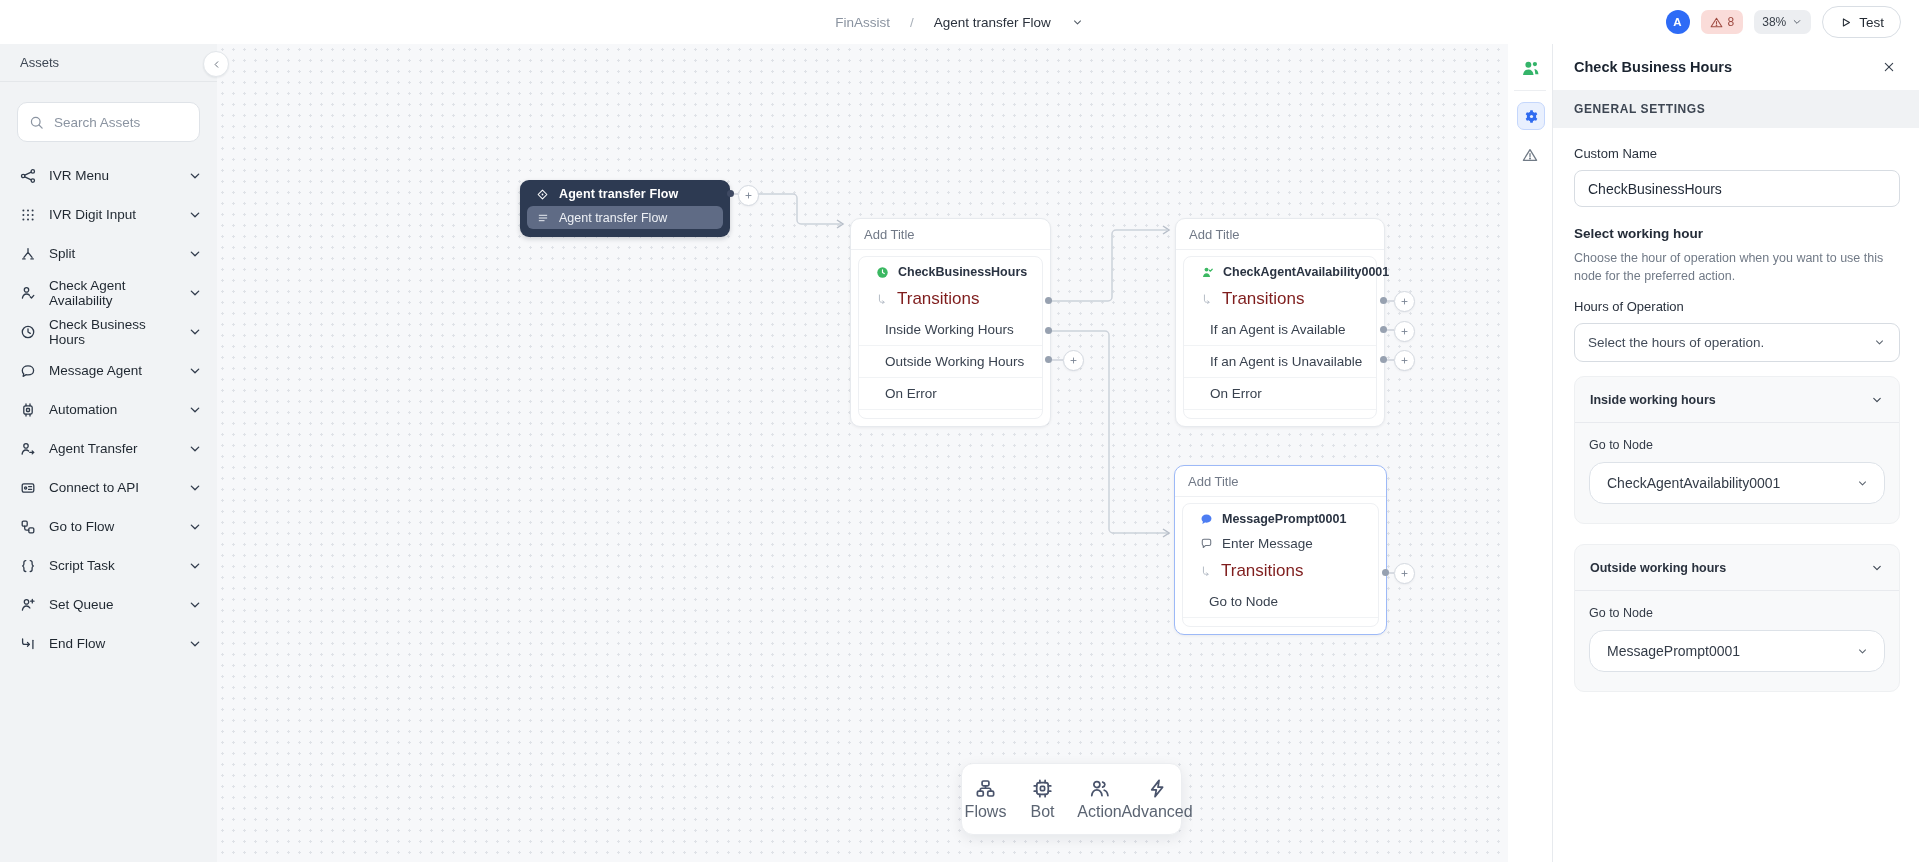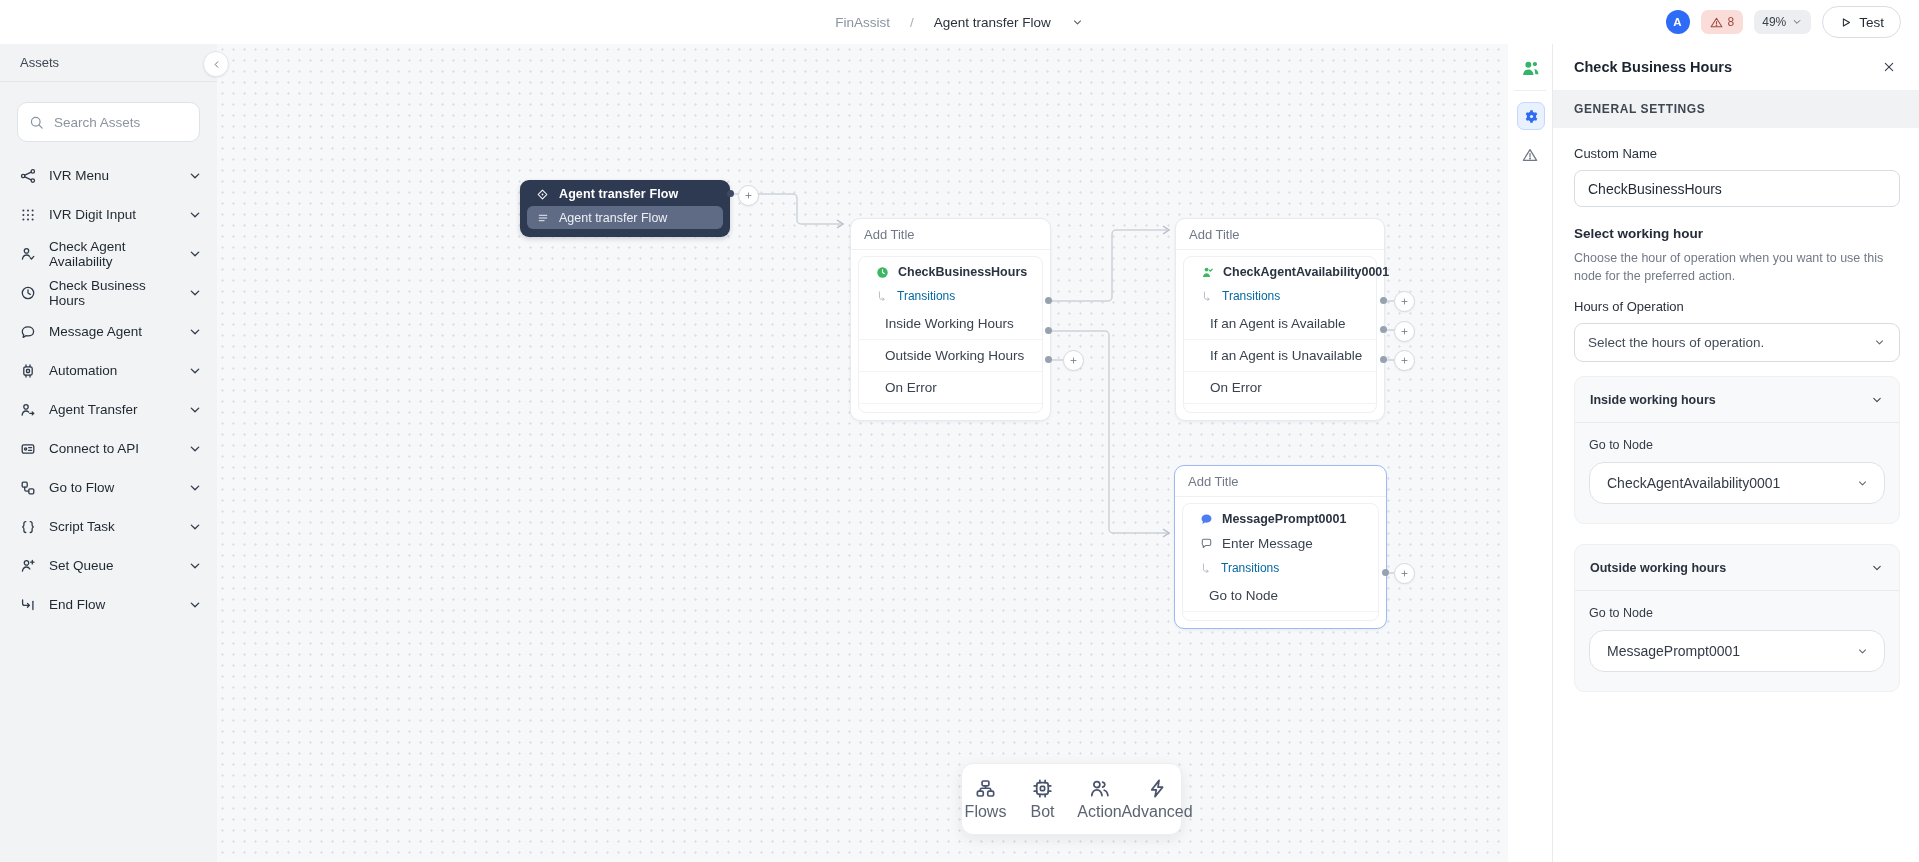--- a/index.html
+++ b/index.html
@@ -42,21 +42,21 @@
   #wires{position:absolute;left:0;top:0;z-index:1;}
 
   .node{position:absolute;background:#fff;border:1px solid #e7eaee;border-radius:10px;box-shadow:0 1px 3px rgba(16,24,40,.06);z-index:2;cursor:pointer;}
   .node-header{padding:8px 13px 7px;font-size:13px;color:#717987;border-bottom:1px solid #eef0f3;}
   .node-body{margin:6px 7px 7px;border:1px solid #eef0f3;border-radius:8px;padding:3px 0 8px;background:#fff;}
   .nrow{display:flex;align-items:center;gap:9px;padding:5px 12px 5px 17px;}
   .nrow .icn svg{width:13px;height:13px;}
   .nrow-main span{font-size:12.5px;font-weight:700;color:#2a3342;}
   .nrow-sub span{font-size:13.5px;color:#3a4350;}
   .nrow-sub .icn svg{color:#6e7682;}
-  .nrow-muted span{font-size:12px;color:#0369a1;}
+  .nrow-muted span{font-size:17px;color:#7f1d1d;}
   .nrow-muted .icn svg{color:#b3bac4;width:12px;height:12px;}
   .nrow-tr{padding:8px 12px 8px 26px;border-bottom:1px solid #f1f3f5;font-size:13.5px;color:#39424f;}
 
   #node-2{border:1.5px solid #9db9f7;}
 
   #start-node{position:absolute;left:303px;top:136px;width:210px;height:57px;background:#2d3a52;border-radius:9px;z-index:2;box-shadow:0 2px 5px rgba(16,24,40,.18);cursor:pointer;}
   #start-node .sn-row1{display:flex;align-items:center;gap:10px;padding:7px 0 5px 16px;color:#fff;}
   #start-node .sn-row1 .icn svg{width:13px;height:13px;}
   #start-node .sn-title{font-size:12.5px;font-weight:700;letter-spacing:.1px;}
   #start-node .sn-row2{margin:0 7px;height:23px;background:#5f6b85;border-radius:6px;display:flex;align-items:center;gap:10px;padding:0 0 0 10px;color:#eef1f6;}
@@ -143,21 +143,21 @@
         <span class="icn">
             <svg viewBox="0 0 16 16" fill="none" stroke="currentColor" stroke-width="1.3" stroke-linecap="round" stroke-linejoin="round">
               <path d="M8 2.7L14.6 13.3H1.4z"></path>
               <path d="M8 6.7v2.9"></path>
               <circle cx="8" cy="11.5" r=".4" fill="currentColor"></circle>
             </svg>
           </span>
         <span>8</span>
       </div>
       <div id="zoom-pill">
-        <span>49%</span>
+        <span>38%</span>
         <span class="icn">
             <svg viewBox="0 0 16 16" fill="none" stroke="currentColor" stroke-width="1.3" stroke-linecap="round" stroke-linejoin="round">
               <path d="M4.3 6.1L8 9.8l3.7-3.7"></path>
             </svg>
           </span>
       </div>
       <div id="test-btn">
         <span class="icn">
             <svg viewBox="0 0 16 16" fill="none" stroke="currentColor" stroke-width="1.3" stroke-linecap="round" stroke-linejoin="round">
               <path d="M5.4 3.6v8.8L12.9 8z"></path>
@@ -215,20 +215,33 @@
                 <circle cx="3.4" cy="8" r="1"></circle>
                 <circle cx="8" cy="8" r="1"></circle>
                 <circle cx="12.6" cy="8" r="1"></circle>
                 <circle cx="3.4" cy="12.6" r="1"></circle>
                 <circle cx="8" cy="12.6" r="1"></circle>
                 <circle cx="12.6" cy="12.6" r="1"></circle>
               </g>
             </svg>
           </span>
           <span class="side-label">IVR Digit Input</span>
+          <span class="icn side-chev">
+            <svg viewBox="0 0 16 16" fill="none" stroke="currentColor" stroke-width="1.3" stroke-linecap="round" stroke-linejoin="round">
+              <path d="M4.3 6.1L8 9.8l3.7-3.7"></path>
+            </svg>
+          </span>
+        </div>
+        <div class="side-item">
+          <span class="icn ">
+            <svg viewBox="0 0 16 16" fill="none" stroke="currentColor" stroke-width="1.3" stroke-linecap="round" stroke-linejoin="round">
+              <path d="M8 2.6v3.8M8 6.4l-4.1 4.9M8 6.4l4.1 4.9M2.7 12.9h2.4M10.9 12.9h2.4"></path>
+            </svg>
+          </span>
+          <span class="side-label">Split</span>
           <span class="icn side-chev">
             <svg viewBox="0 0 16 16" fill="none" stroke="currentColor" stroke-width="1.3" stroke-linecap="round" stroke-linejoin="round">
               <path d="M4.3 6.1L8 9.8l3.7-3.7"></path>
             </svg>
           </span>
         </div>
         <div class="side-item">
           <span class="icn ">
             <svg viewBox="0 0 16 16" fill="none" stroke="currentColor" stroke-width="1.3" stroke-linecap="round" stroke-linejoin="round">
               <circle cx="6.5" cy="4.9" r="2.2"></circle>

